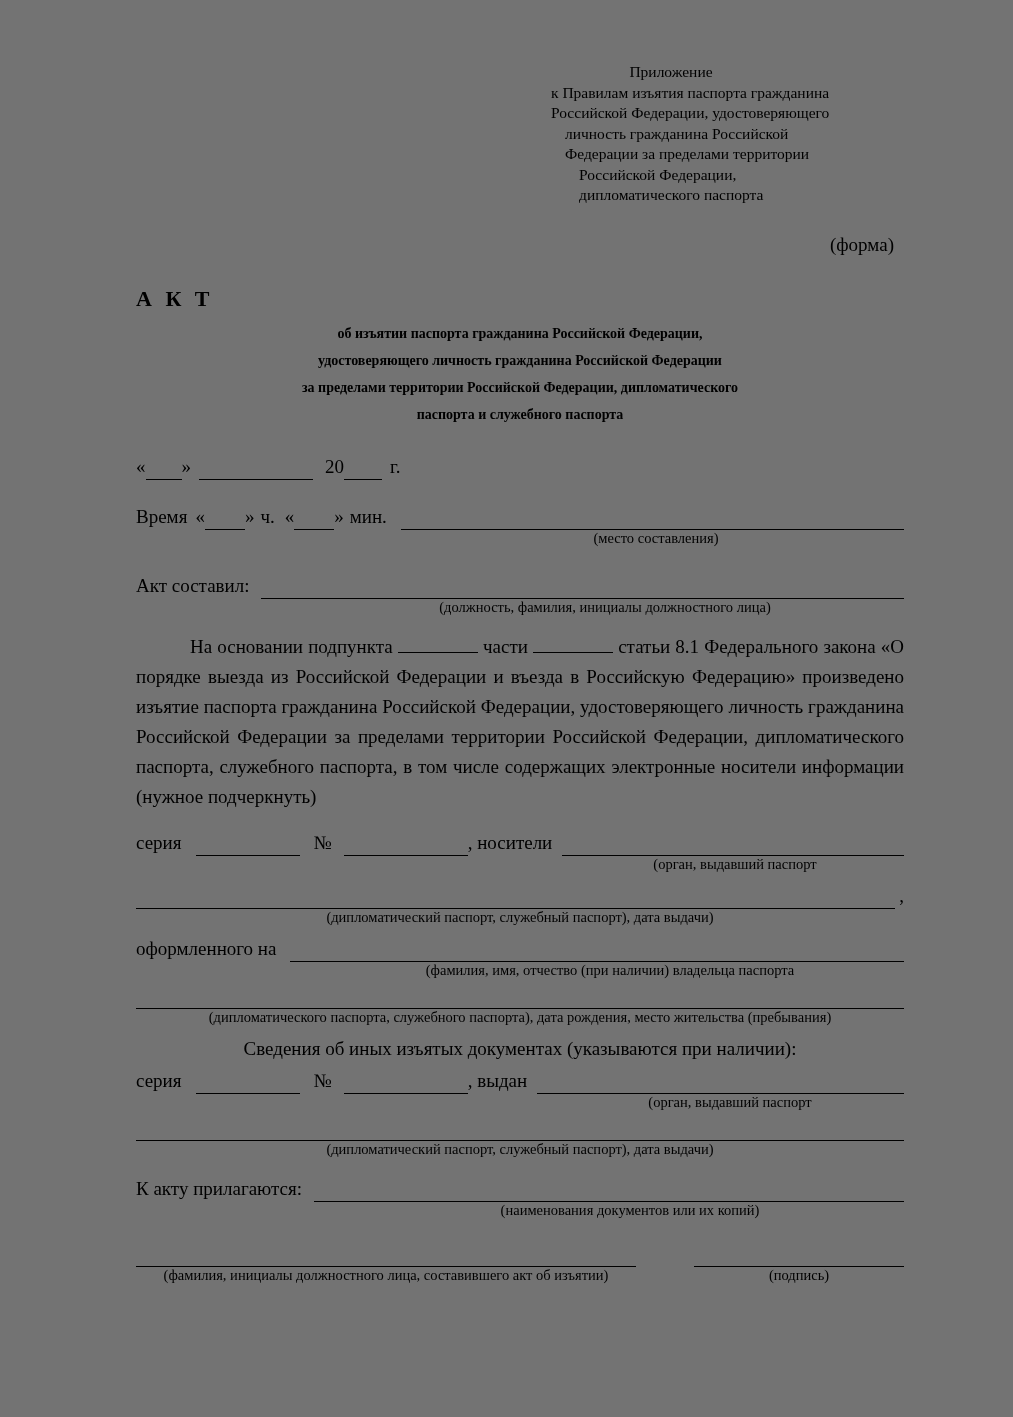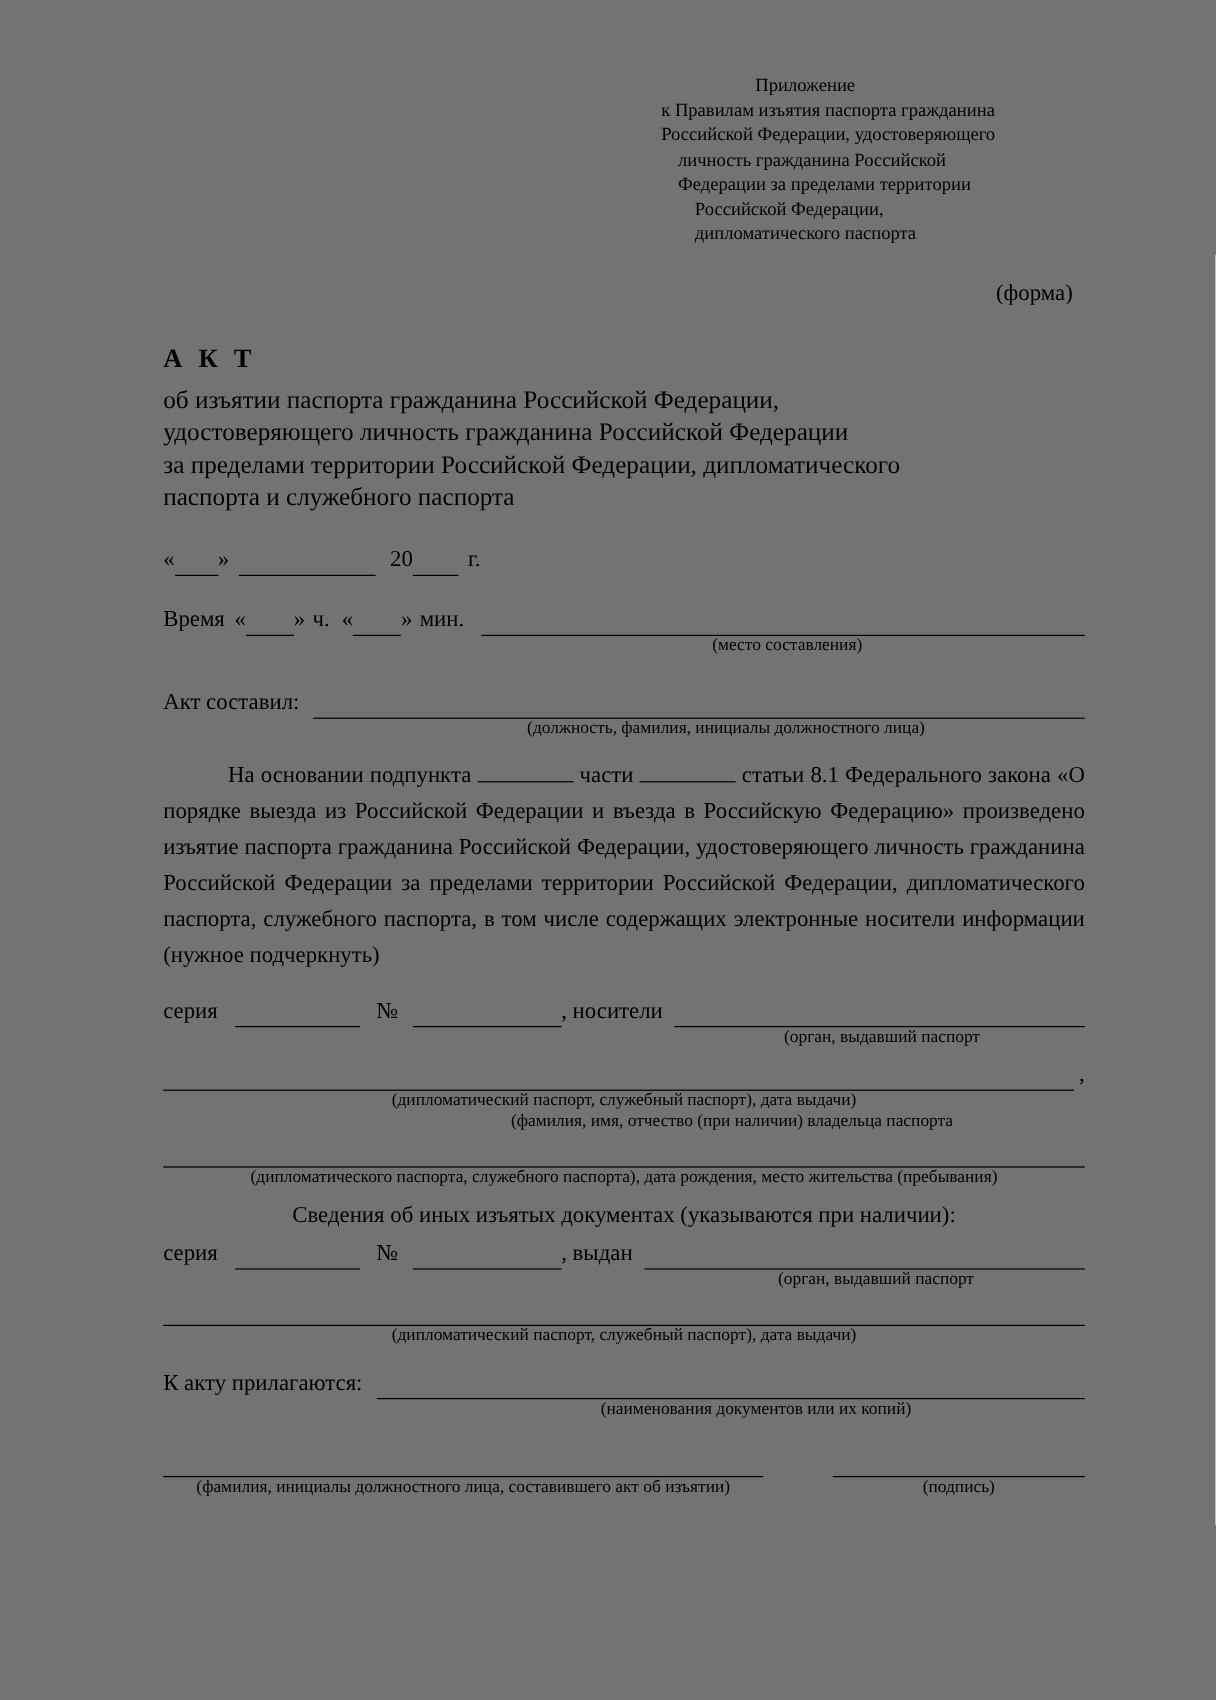--- a/index.html
+++ b/index.html
@@ -52,22 +52,23 @@
   
   .title-akt {
     margin-top: 30px;
     text-align: left;
     font-weight: bold;
     font-size: 22px;
     letter-spacing: 4px;
   }
   .title-main {
     margin-top: 8px;
-    font-weight: normal;
-    font-size: 21px;
+    text-align: center;
+    font-weight: bold;
+    font-size: 14px;
     line-height: 27px;
   }
 
   
   .row {
     font-size: 19px;
     line-height: 26px;
     margin-top: 16px;
     display: flex;
     align-items: flex-end;
@@ -188,20 +189,24 @@
       <span class="under" style="flex:1;margin-left:10px"></span>
     </div>
     <div class="cap" style="margin-left:430px;width:338px">(орган, выдавший паспорт</div>
 
     <div class="row" style="margin-top:10px">
       <span class="under" style="flex:1"></span>
       <span style="margin-left:4px">,</span>
     </div>
     <div class="cap" style="width:768px">(дипломатический паспорт, служебный паспорт), дата выдачи)</div>
 
+    <div class="row" style="margin-top:10px">
+      <span>оформленного на</span>
+      <span class="under" style="flex:1;margin-left:14px"></span>
+    </div>
     <div class="cap" style="margin-left:180px;width:588px">(фамилия, имя, отчество (при наличии) владельца паспорта</div>
 
     <div class="row" style="margin-top:10px">
       <span class="under" style="flex:1"></span>
     </div>
     <div class="cap" style="width:768px">(дипломатического паспорта, служебного паспорта), дата рождения, место жительства (пребывания)</div>
 
     <div class="centered-head">Сведения об иных изъятых документах (указываются при наличии):</div>
 
     <div class="row" style="margin-top:8px">

